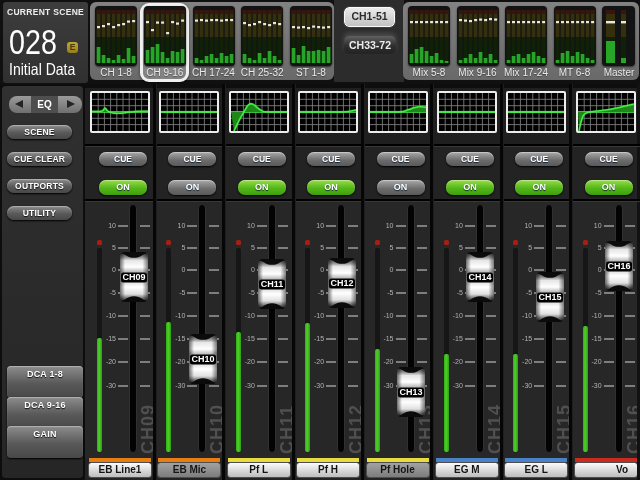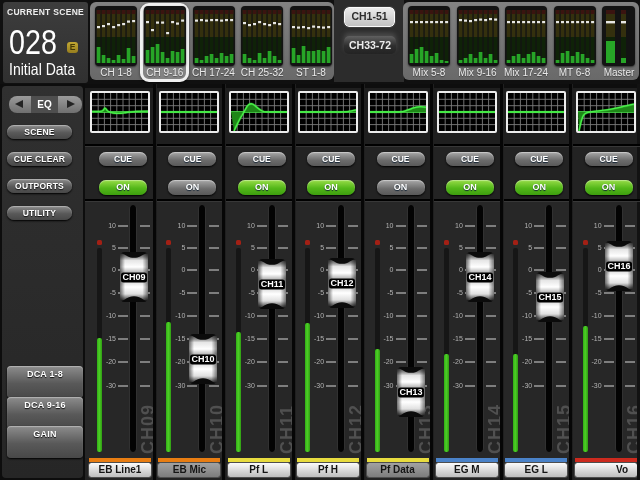--- a/index.html
+++ b/index.html
@@ -869,21 +869,21 @@
 <g clip-path="url(#kc4)">
 <rect x="0" y="0" width="28" height="50" fill="url(#kv4)"></rect>
 <rect x="0" y="0" width="28" height="50" fill="url(#kh4)"></rect>
 <path d="M0,0 H28 V1.2 C23,1.2 21,5.8 14,5.8 C7,5.8 5,1.2 0,1.2 Z" fill="#0b0b0b"></path>
 <path d="M0,50 H28 V48.8 C23,48.8 21,44.2 14,44.2 C7,44.2 5,48.8 0,48.8 Z" fill="#0b0b0b"></path>
 <rect x="1" y="20.5" width="26" height="10" rx="2.5" fill="#000"></rect>
 <text x="14" y="28.4" fill="#fff" font-size="9" font-weight="bold" font-family="Liberation Sans,sans-serif" text-anchor="middle">CH13</text>
 </g>
       </svg></div>
 <div class="stripe" style="left:366.5px;width:62px;background:#e8dc3f;"></div>
-<div class="nm off" style="left:366.5px;width:62px;">Pf Data</div>
+<div class="nm off" style="left:366.5px;width:62px;">Pf Hole</div>
 <div class="eqbox" style="left:436.9px;"><svg width="56" height="38" viewBox="0 0 56 38">
         <line x1="6.2" y1="0" x2="6.2" y2="38" stroke="#7d7d7d" stroke-width="0.9"></line>
         <line x1="12.4" y1="0" x2="12.4" y2="38" stroke="#7d7d7d" stroke-width="0.9"></line>
         <line x1="18.6" y1="0" x2="18.6" y2="38" stroke="#7d7d7d" stroke-width="0.9"></line>
         <line x1="24.8" y1="0" x2="24.8" y2="38" stroke="#7d7d7d" stroke-width="0.9"></line>
         <line x1="31.0" y1="0" x2="31.0" y2="38" stroke="#7d7d7d" stroke-width="0.9"></line>
         <line x1="37.2" y1="0" x2="37.2" y2="38" stroke="#7d7d7d" stroke-width="0.9"></line>
         <line x1="43.4" y1="0" x2="43.4" y2="38" stroke="#7d7d7d" stroke-width="0.9"></line>
         <line x1="49.6" y1="0" x2="49.6" y2="38" stroke="#7d7d7d" stroke-width="0.9"></line>
         <line x1="0" y1="6.3" x2="56" y2="6.3" stroke="#7d7d7d" stroke-width="0.9"></line>

